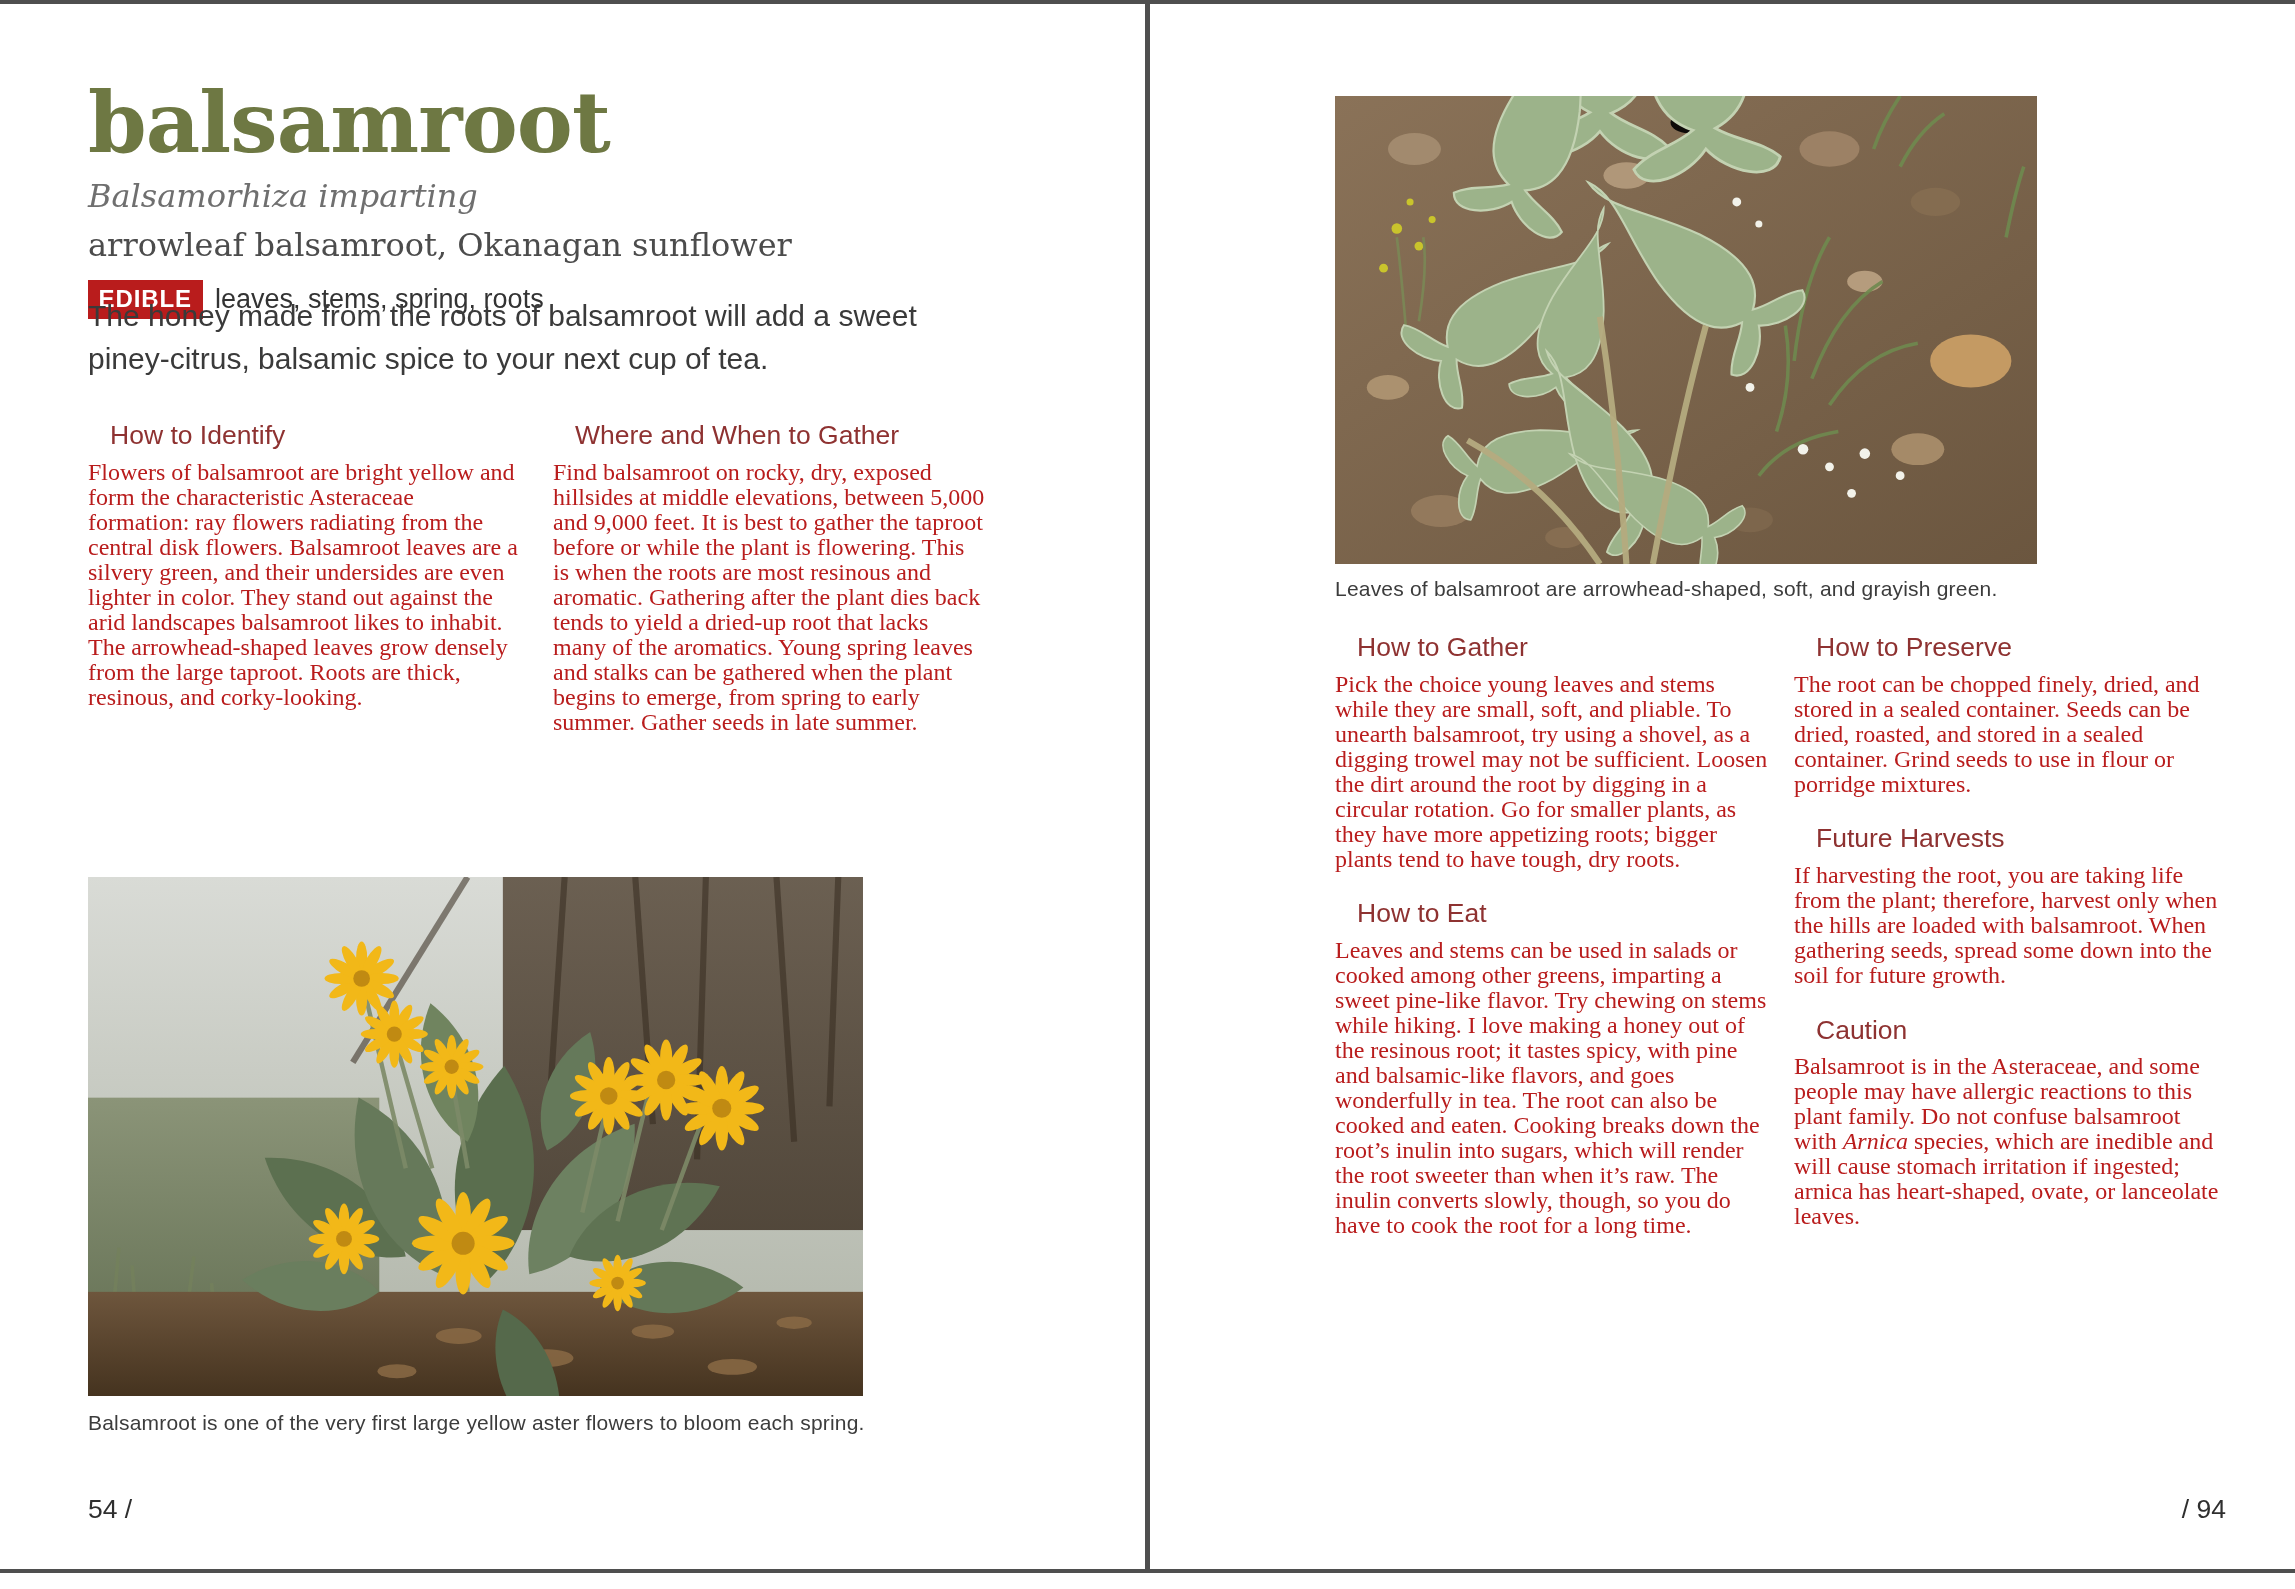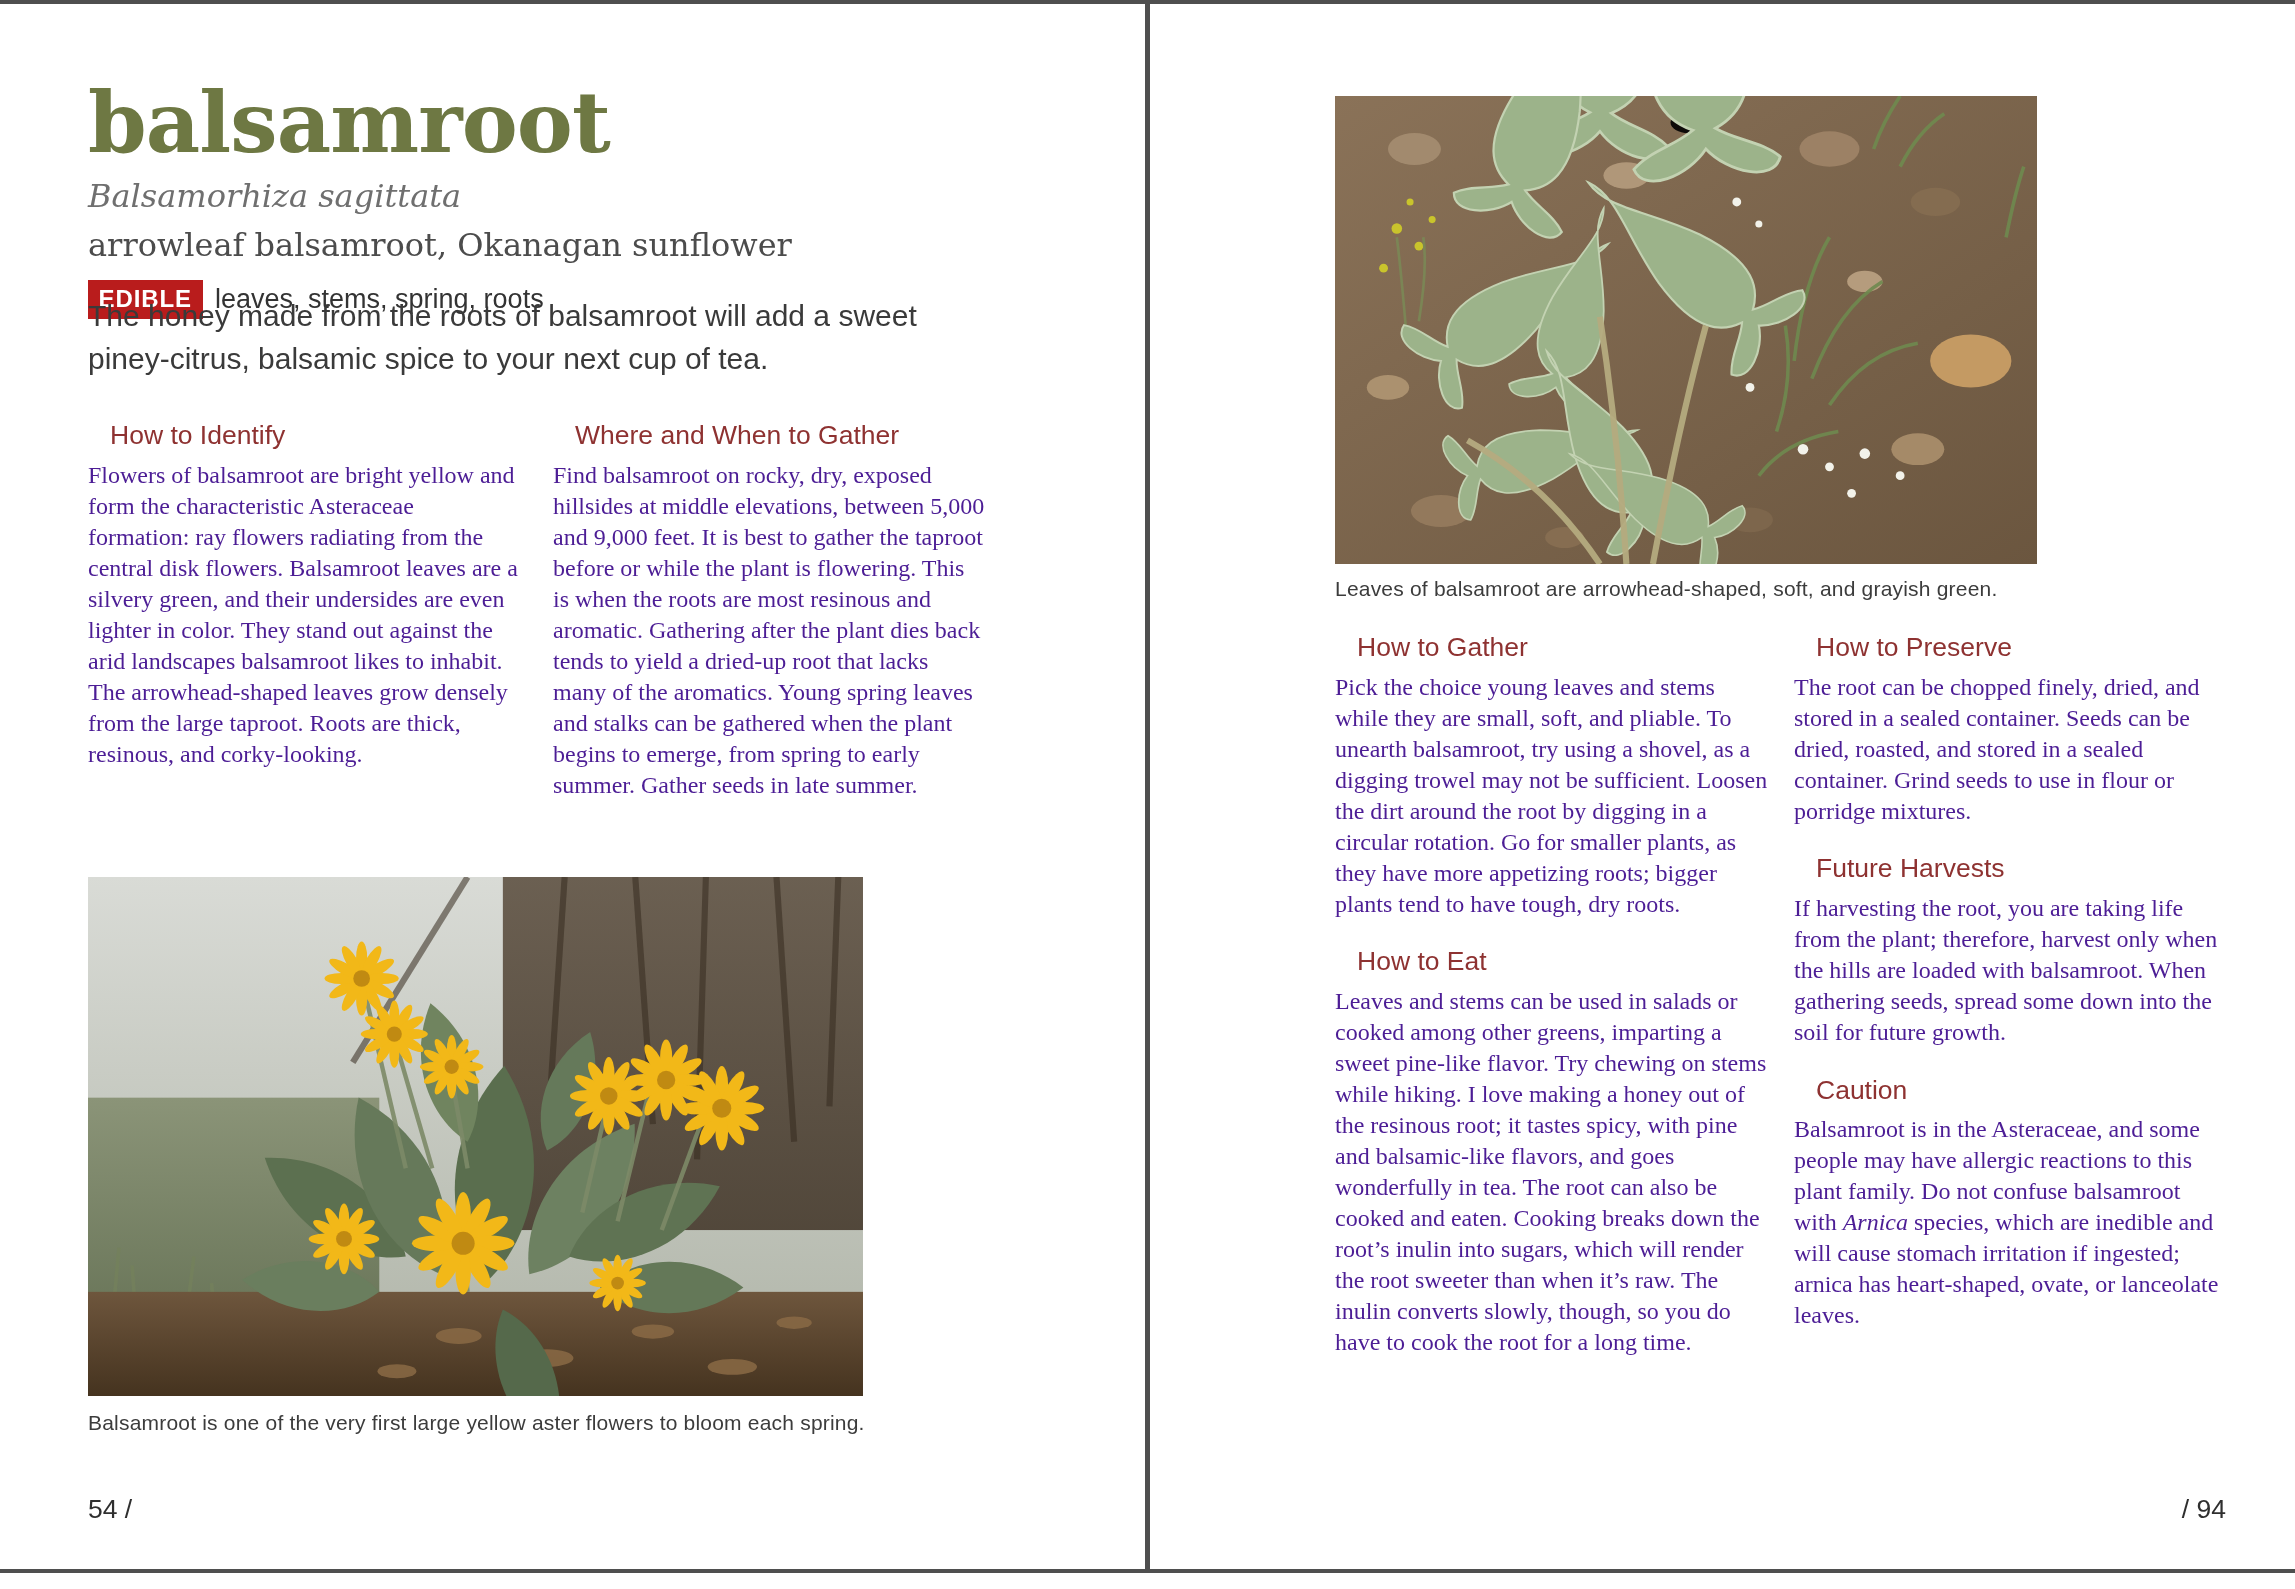--- a/index.html
+++ b/index.html
@@ -53,21 +53,21 @@
 
   .section{margin-bottom:26.5px;}
   .section h3{
     margin:0 0 8.8px 22px;
     font-family:"Liberation Sans", sans-serif;
     font-weight:400;font-size:26.5px;color:#8e3231;
   }
   .section p{
     margin:0;
     font-family:"Liberation Serif", serif;
-    font-size:24px;line-height:31px;color:#4c1d95;
+    font-size:24px;line-height:25px;color:#b91c1c;
   }
   .section p .it{font-style:italic;}
 
   .photo{position:absolute;overflow:hidden;}
   .photo svg{display:block;}
   .photo-left{left:88px;top:877px;width:775px;height:519px;}
   .photo-right{left:1335px;top:96px;width:702px;height:468px;}
 
   .caption{
     position:absolute;
@@ -86,21 +86,21 @@
 <body>
 
 <div class="spread">
 
   <div class="frame-line frame-top"></div>
   <div class="frame-line frame-bottom"></div>
   <div class="frame-line frame-divider"></div>
 
   <div class="title-block">
     <h1 class="plant-title">balsamroot</h1>
-    <div class="sci-name">Balsamorhiza sagittata</div>
+    <div class="sci-name">Balsamorhiza imparting</div>
     <div class="common-names">arrowleaf balsamroot, Okanagan sunflower</div>
     <div class="edible-row">
       <span class="edible-badge">EDIBLE</span>
       <span class="edible-parts">leaves, stems, spring, roots</span>
     </div>
   </div>
 
   <div class="intro">The honey made from the roots of balsamroot will add a sweet piney-citrus, balsamic spice to your next cup of tea.</div>
 
   <div class="columns cols-left">

